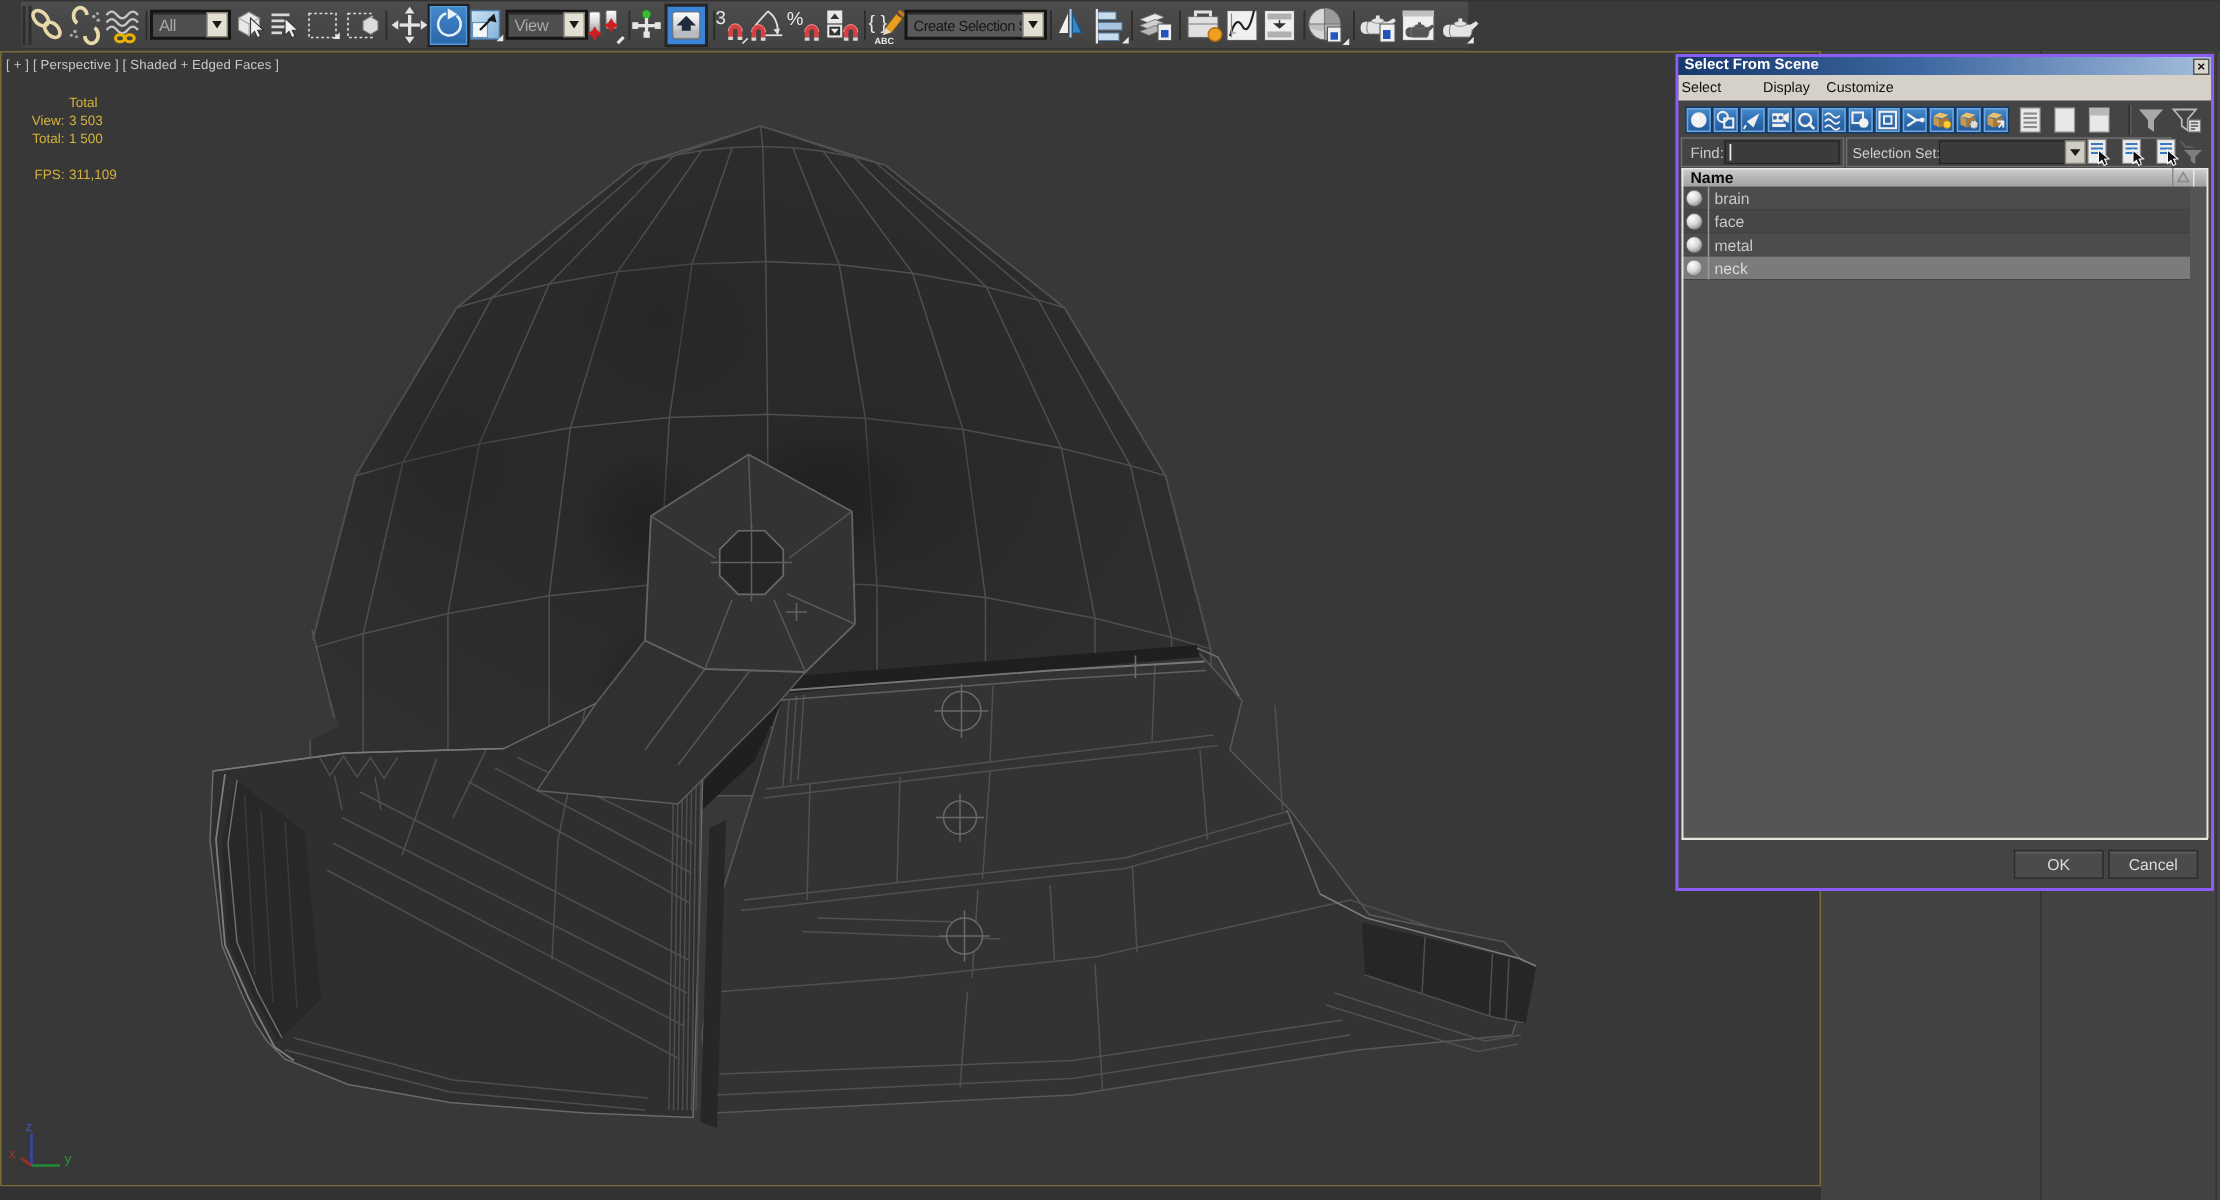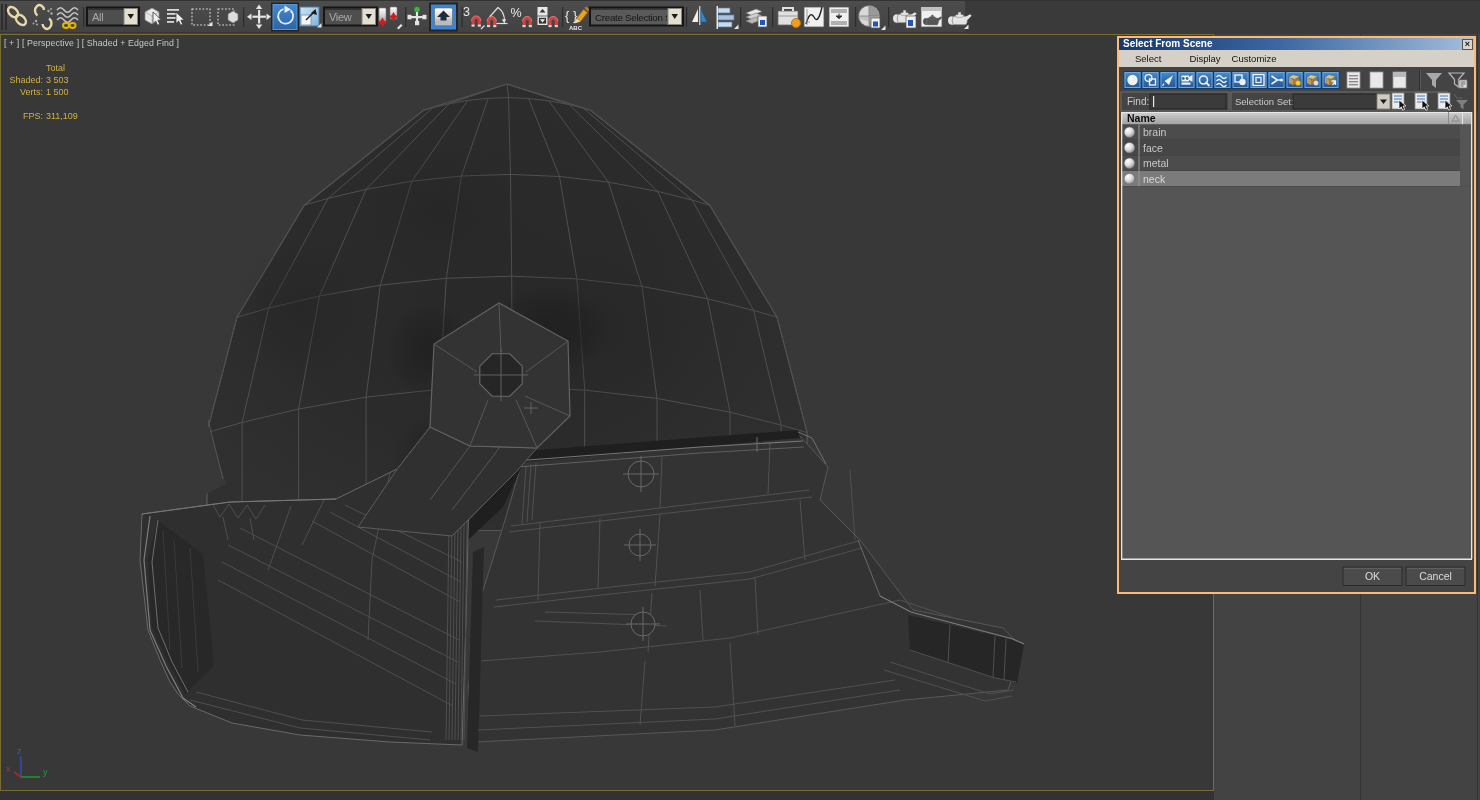--- a/index.html
+++ b/index.html
@@ -1,31 +1,31 @@
 <!DOCTYPE html>
 <html><head>
 <meta charset="utf-8">
 <style>
   html,body{margin:0;padding:0;width:1480px;height:800px;overflow:hidden;background:#3a3a3a;
     font-family:"Liberation Sans",sans-serif;}
-  #toolbar{position:absolute;left:0;top:0;width:1292px;height:34px;}
+  #toolbar{position:absolute;left:14px;top:0;width:1292px;height:34px;}
   #viewport{position:absolute;left:0;top:34px;width:1212px;height:755px;
     border:1px solid #796d35;background:#383838;}
   #rightpanel{position:absolute;left:1214px;top:34px;width:266px;height:766px;background:#434343;}
   #rp-line{position:absolute;left:146px;top:0;width:1px;height:766px;background:#353535;}
   #rp-line2{position:absolute;left:263px;top:0;width:1px;height:766px;background:#343434;}
   #bottomstrip{position:absolute;left:0;top:791px;width:1214px;height:9px;background:#323232;}
   #vplabel{position:absolute;left:3px;top:3px;color:#c9c9c9;font-size:8.8px;letter-spacing:0.1px;}
   #stats{position:absolute;left:0;top:27px;color:#d3b23c;font-size:9.5px;line-height:12px;}
   #stats table{border-collapse:collapse;}
   #stats td{padding:0;font-size:9px;}
   .r{text-align:right;width:42px;padding-right:1px!important;}
   #stats td+td{padding-left:2px!important;}
   #dlg{position:absolute;left:1117px;top:36px;width:359px;height:558px;
-    background:#444444;border:2px solid #fdba74;box-sizing:border-box;}
+    background:#444444;border:2px solid #8b5cf6;box-sizing:border-box;}
   #dlg-title{position:absolute;left:0;top:0;width:351px;height:12px;
     background:linear-gradient(90deg,#16386c,#3c67a0 45%,#a4bedd);
     color:#fff;font-size:10px;font-weight:bold;padding-left:4px;line-height:12px;}
   #dlg-close{position:absolute;right:1px;top:1px;width:9px;height:9px;background:#d9d6cf;
     border:1px solid #55554e;color:#111;font-size:9px;line-height:9px;text-align:center;font-weight:bold;}
   #dlg-menu{position:absolute;left:0;top:12px;width:355px;height:17px;background:#d5d1c9;
     color:#111;font-size:9.5px;line-height:17px;}
   #dlg-menu span{margin-left:0;}
 </style>
 </head>
@@ -395,34 +395,34 @@
 <path d="M501,349 L501,401 M474,375 L528,375" stroke="#606060" stroke-width="1" fill="none"></path>
 <path d="M524,408 L538,408 M531,402 L531,414" stroke="#636363" stroke-width="1" fill="none"></path>
 <path d="M21,756 L21,777" stroke="#3746a8" stroke-width="1.8" fill="none"></path>
 <path d="M21,777 L40,777" stroke="#1f8c36" stroke-width="1.8" fill="none"></path>
 <path d="M21,777 L14,772" stroke="#9e3030" stroke-width="1.8" fill="none"></path>
 <text x="17" y="754" fill="#4553b0" font-size="9" font-family="Liberation Sans">z</text>
 <text x="43" y="775" fill="#28963e" font-size="9" font-family="Liberation Sans">y</text>
 <text x="6" y="772" fill="#9e3636" font-size="9" font-family="Liberation Sans">x</text>
 </g>
     </svg>
-  <div id="vplabel">[ + ] [ Perspective ] [ Shaded + Edged Find ]</div>
+  <div id="vplabel">[ + ] [ Perspective ] [ Shaded + Edged Faces ]</div>
   <div id="stats">
     <table>
       <tbody>
           <tr>
             <td class="r"></td>
             <td>Total</td>
           </tr>
       <tr>
-            <td class="r">Shaded:</td>
+            <td class="r">View:</td>
             <td>3 503</td>
           </tr>
       <tr>
-            <td class="r">Verts:</td>
+            <td class="r">Total:</td>
             <td>1 500</td>
           </tr>
       <tr>
             <td class="r">&nbsp;</td>
             <td></td>
           </tr>
       <tr>
             <td class="r">FPS:</td>
             <td>311,109</td>
           </tr>
@@ -431,21 +431,21 @@
   </div>
 </div>
 <div id="rightpanel">
     <div id="rp-line"></div>
     <div id="rp-line2"></div>
   </div>
 <div id="bottomstrip"></div>
 <div id="dlg">
   <div id="dlg-title">Select From Scene</div>
   <div id="dlg-close">×</div>
-  <div id="dlg-menu"><span style="margin-left:16px">Select</span><span style="margin-left:28px">Display</span><span style="margin-left:11px">Customize</span></div>
+  <div id="dlg-menu"><span style="margin-left:2px">Select</span><span style="margin-left:28px">Display</span><span style="margin-left:11px">Customize</span></div>
   <svg width="355" height="525" style="position:absolute;left:0;top:29px">
 <defs>
         <linearGradient id="dbb" x1="0" y1="0" x2="0" y2="1">
           <stop offset="0" stop-color="#4a90d0"></stop>
           <stop offset="0.5" stop-color="#2e6cb0"></stop>
           <stop offset="1" stop-color="#245a98"></stop>
         </linearGradient>
         <linearGradient id="hdr" x1="0" y1="0" x2="0" y2="1">
           <stop offset="0" stop-color="#d0d0d0"></stop>
           <stop offset="0.55" stop-color="#b4b4b4"></stop>

